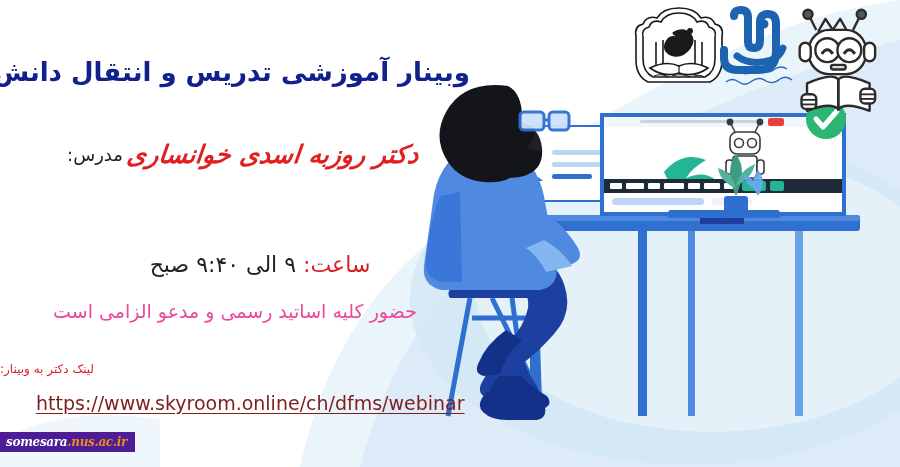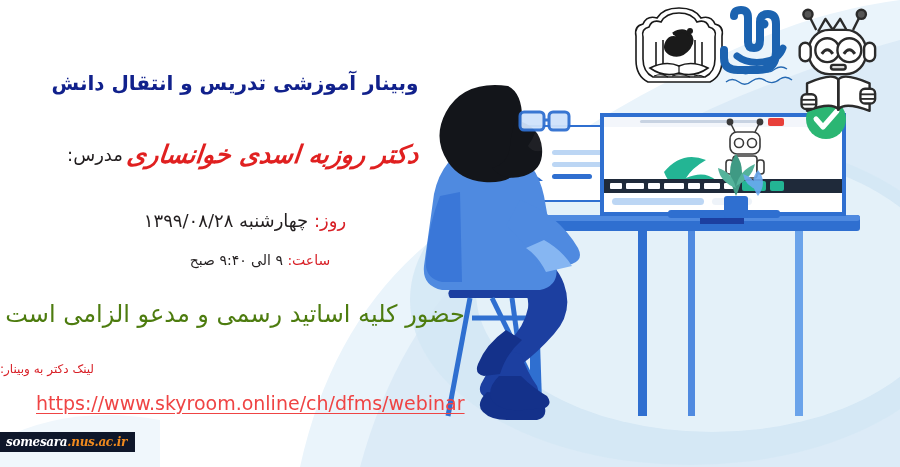--- a/index.html
+++ b/index.html
@@ -17,26 +17,26 @@
     background:#ffffff;
     overflow:hidden;
   }
   .bg-art{position:absolute;inset:0;width:900px;height:467px;pointer-events:none;}
 
   
   .txt-layer{position:absolute;inset:0;width:900px;height:467px;}
 
   .title{
     position:absolute;
-    left:0;top:72px;width:470px;
+    left:0;top:58px;width:470px;
     text-align:center;
     direction:rtl;
     font-family:"DejaVu Sans","Liberation Sans",sans-serif;
     font-weight:bold;
-    font-size:20px;
+    font-size:26px;
     letter-spacing:0px;
     color:#11218c;
     line-height:1.15;
     white-space:nowrap;
   }
 
   .presenter-row{
     position:absolute;
     left:40px;top:140px;width:410px;
     direction:rtl;
@@ -64,53 +64,53 @@
     left:80px;top:210px;width:330px;
     direction:rtl;text-align:center;white-space:nowrap;
     font-family:"DejaVu Sans","Liberation Sans",sans-serif;
     font-size:18px;color:#231f20;
   }
   .time-row{
     position:absolute;
     left:105px;top:252px;width:310px;
     direction:rtl;text-align:center;white-space:nowrap;
     font-family:"DejaVu Sans","Liberation Sans",sans-serif;
-    font-size:14px;color:#231f20;
+    font-size:22px;color:#231f20;
   }
   .red-key{color:#d81f26;font-weight:normal;}
 
   .mandatory{
     position:absolute;
     left:0;top:300px;width:470px;
     direction:rtl;text-align:center;white-space:nowrap;
     font-family:"DejaVu Sans","Liberation Sans",sans-serif;
-    font-size:24px;color:#4d7c0f;
+    font-size:19px;color:#ec4899;
   }
 
   .link-label{
     position:absolute;
     left:0;top:362px;width:420px;
     direction:rtl;text-align:left;white-space:nowrap;
     font-family:"DejaVu Sans","Liberation Sans",sans-serif;
     font-size:12px;color:#d81f26;
   }
   .link-url{
     position:absolute;
     left:36px;top:392px;width:430px;
     direction:ltr;text-align:left;white-space:nowrap;
     font-family:"DejaVu Sans","Liberation Sans",sans-serif;
-    font-size:19px;color:#ef4444;
+    font-size:19px;color:#7f1d1d;
     text-decoration:underline;
     text-underline-offset:3px;
   }
 
   
   .watermark{
     position:absolute;left:0px;top:432px;
-    background:#0f172a;
+    background:#4c1d95;
     padding:4px 8px 4px 6px;
     direction:ltr;
     font-family:"DejaVu Serif","Liberation Serif",serif;
     font-size:12px;font-weight:bold;font-style:italic;
     line-height:1;
     white-space:nowrap;
     letter-spacing:-0.3px;
   }
   .wm-a{color:#ffffff;}
   .wm-b{color:#f08a1e;}
@@ -327,24 +327,20 @@
 
   <div class="txt-layer">
 
     <div class="title">وبینار آموزشی تدریس و انتقال دانش</div>
 
     <div class="presenter-row">
       <span class="presenter-name">دکتر روزبه اسدی خوانساری</span>
       <span class="presenter-label">مدرس:</span>
     </div>
 
-    <div class="day-row">
-      <span class="red-key">روز:</span>
-      <span>چهارشنبه  ۱۳۹۹/۰۸/۲۸</span>
-    </div>
 
     <div class="time-row">
       <span class="red-key">ساعت:</span>
       <span>۹ الی ۹:۴۰ صبح</span>
     </div>
 
     <div class="mandatory">حضور کلیه اساتید رسمی و مدعو الزامی است</div>
 
     <div class="link-label">لینک دکتر به وبینار:</div>
     <a class="link-url" href="#">https://www.skyroom.online/ch/dfms/webinar</a>

